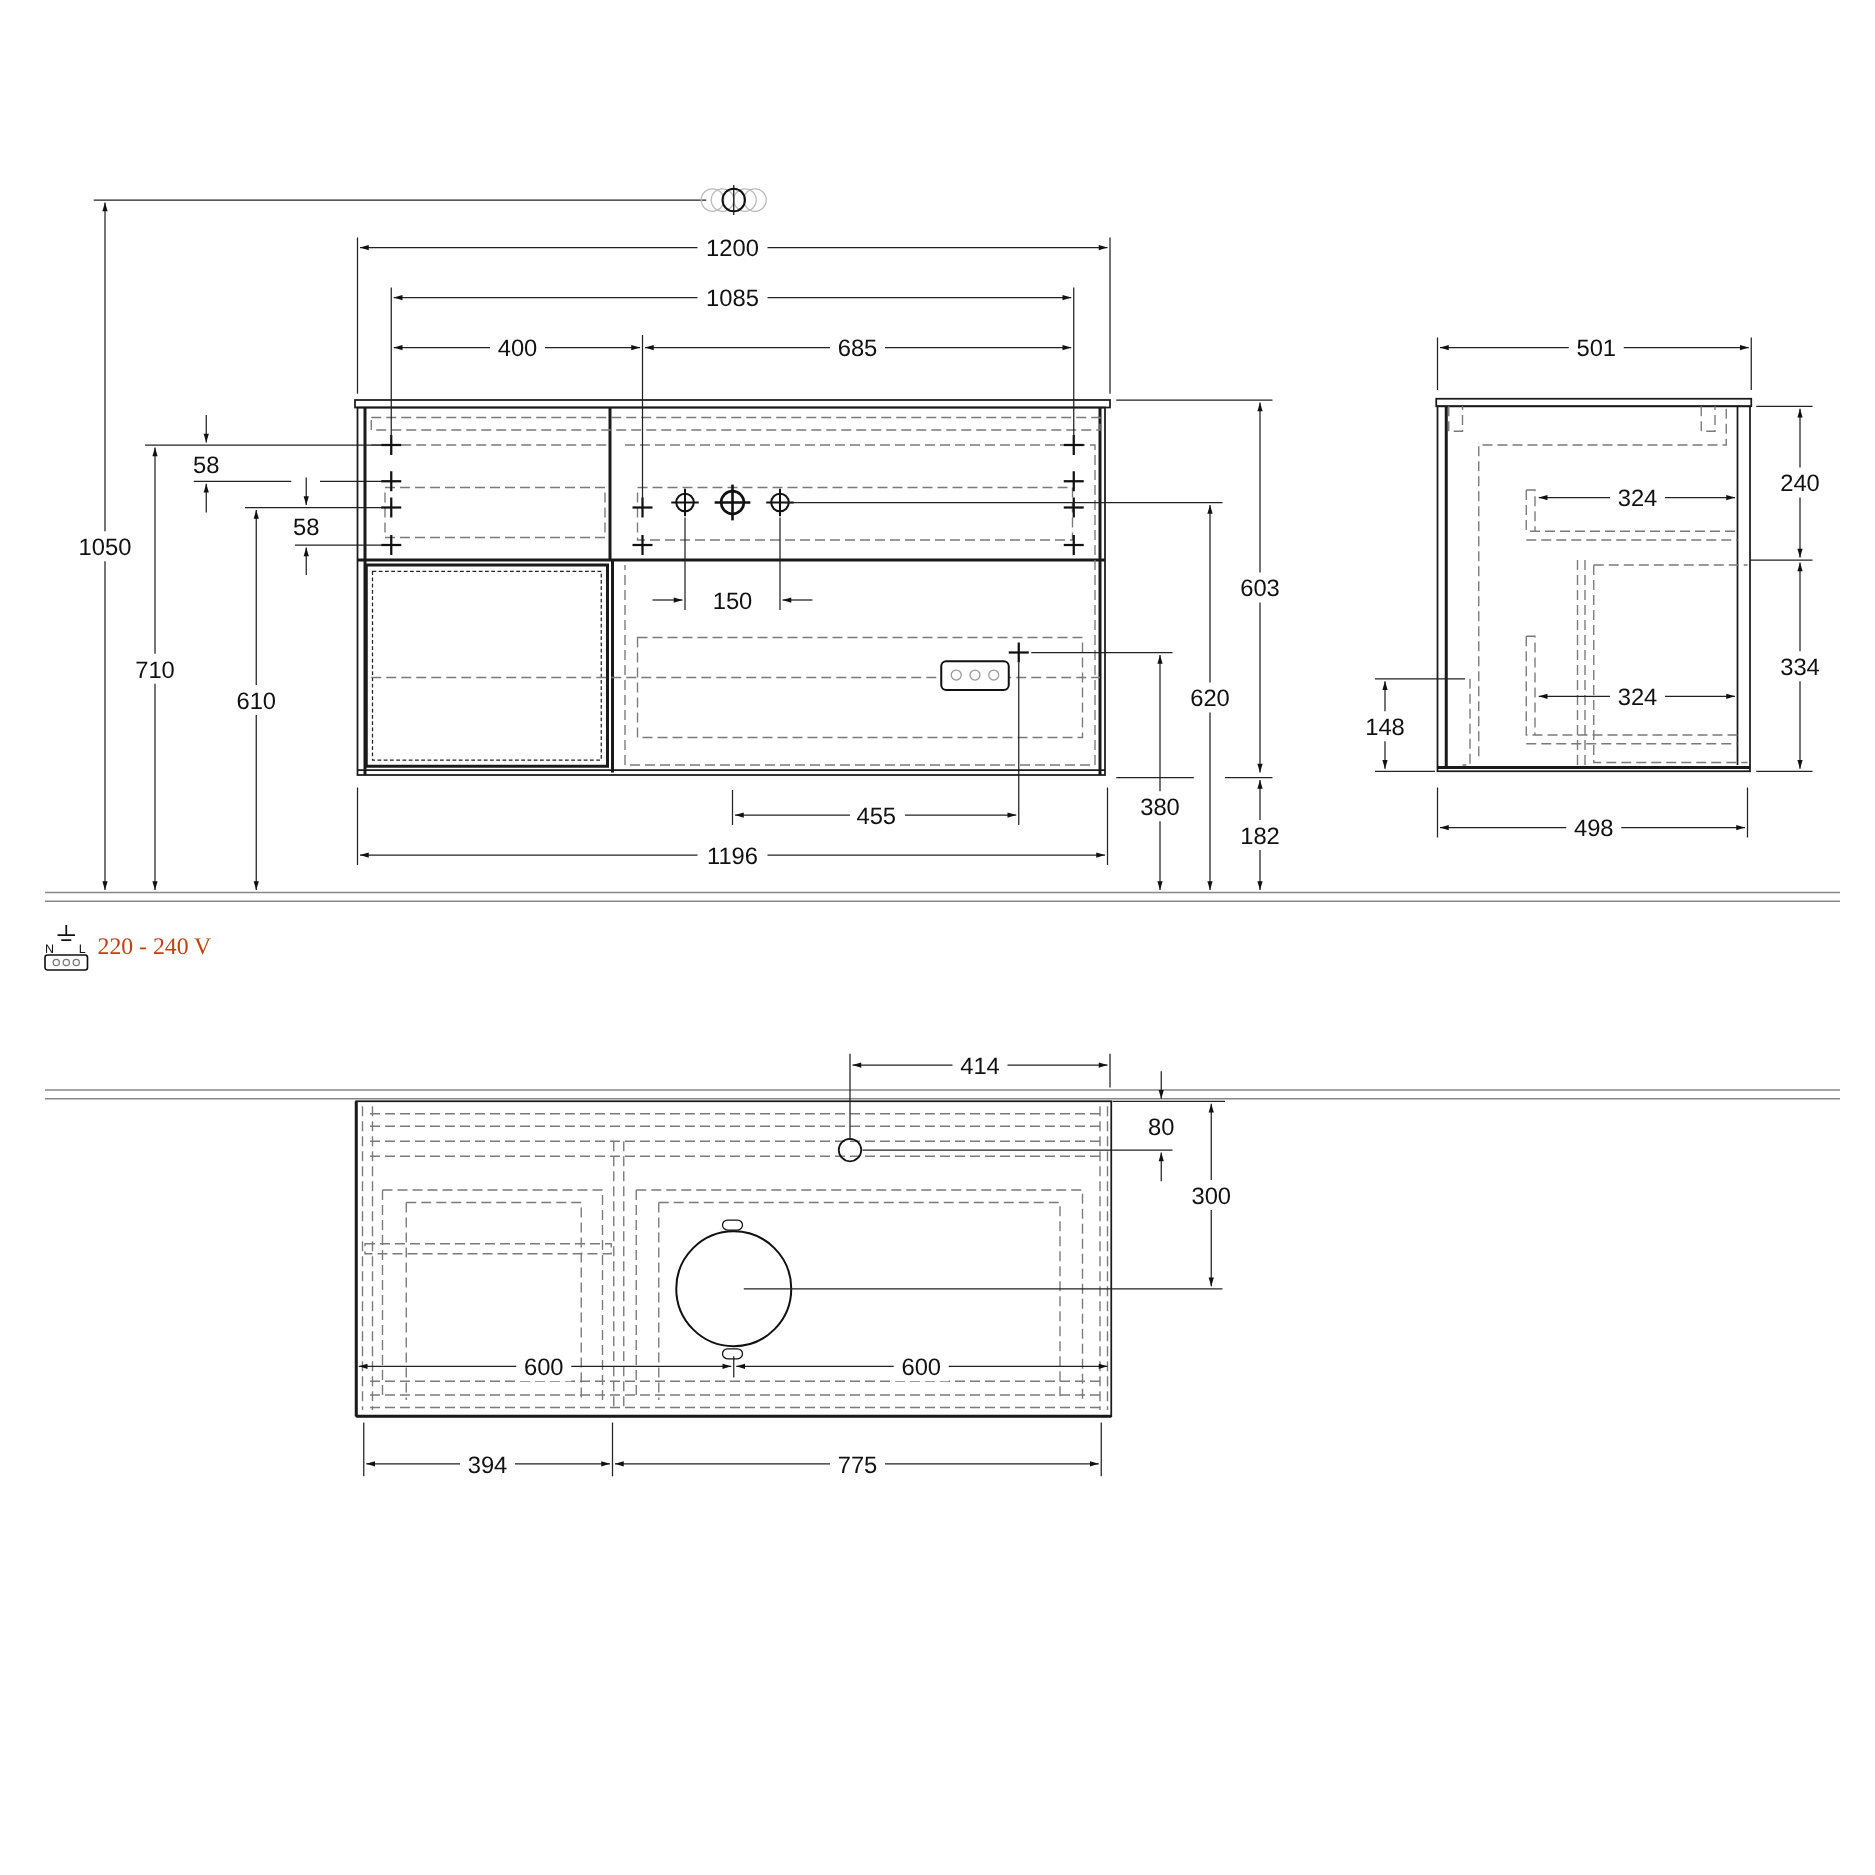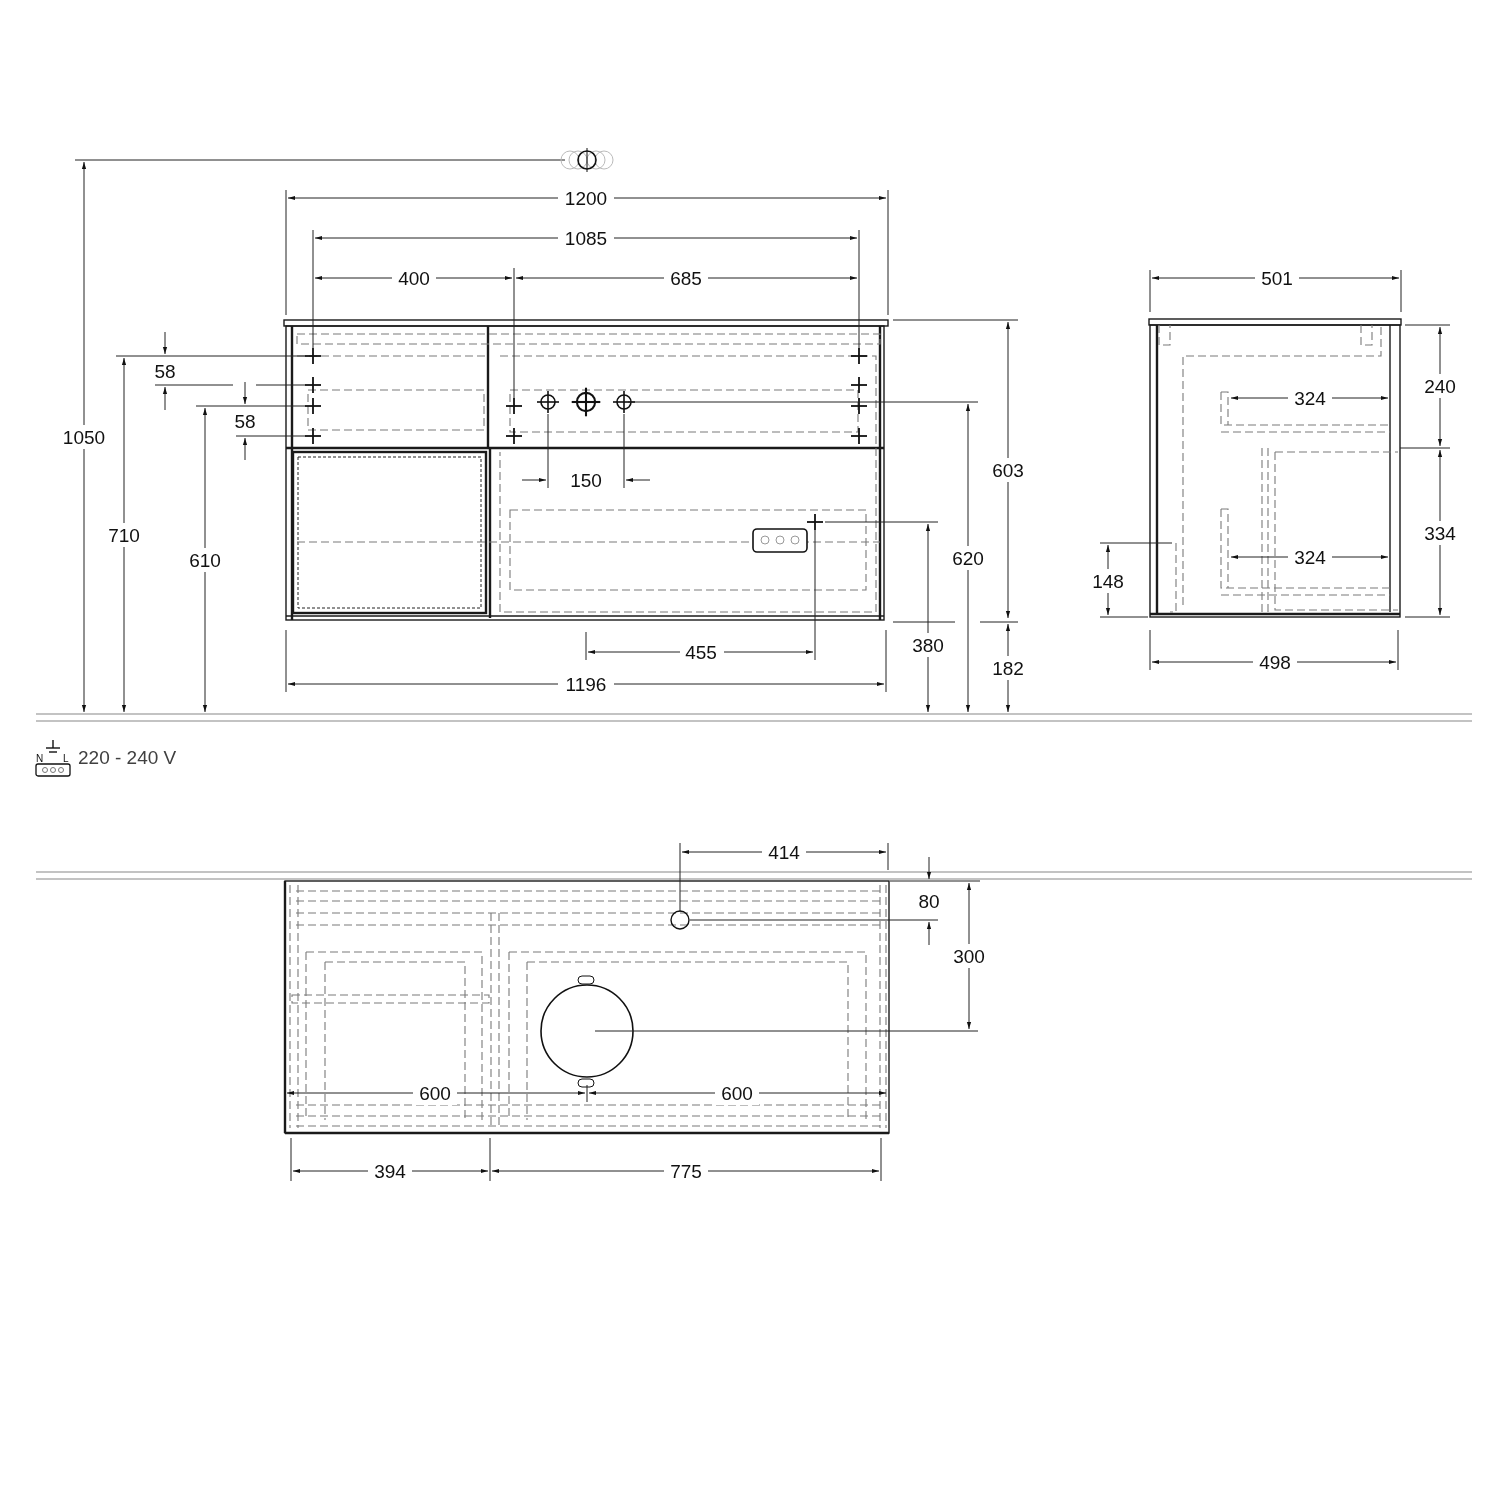--- a/index.html
+++ b/index.html
@@ -7,21 +7,21 @@
          font-family: "Liberation Sans", sans-serif; }
   svg { position: absolute; left: 0; top: 0; }
   .solid { stroke: #1a1a1a; fill: none; stroke-width: 1.4; }
   .thick { stroke: #1a1a1a; fill: none; stroke-width: 2.4; }
   .thin  { stroke: #222; fill: none; stroke-width: 1; }
   .dash  { stroke: #7a7a7a; fill: none; stroke-width: 1.1; stroke-dasharray: 8 4; }
   .wall  { stroke: #888; fill: none; stroke-width: 1.2; }
   .dimtxt { font-family: "Liberation Sans", sans-serif; font-size: 19px; fill: #111; }
   .dimbg  { fill: #fff; }
   .legend { position: absolute; left: 34px; top: 738px; display: flex; align-items: center; gap: 6px; }
-  .legend-label { font-size: 19px; color: #404040; }
+  .legend-label { font-size: 19px; color: #c2410c; font-family: Liberation Serif, serif; }
 </style>
 </head>
 <body>
 
 <svg width="1500" height="1500" viewBox="0 0 1500 1500">
   <defs>
     <marker id="arr" viewBox="0 0 10 10" refX="10" refY="5" markerWidth="9" markerHeight="7" orient="auto-start-reverse">
       <path d="M0,2 L10,5 L0,8 z" fill="#111"></path>
     </marker>
     <g id="cross">

